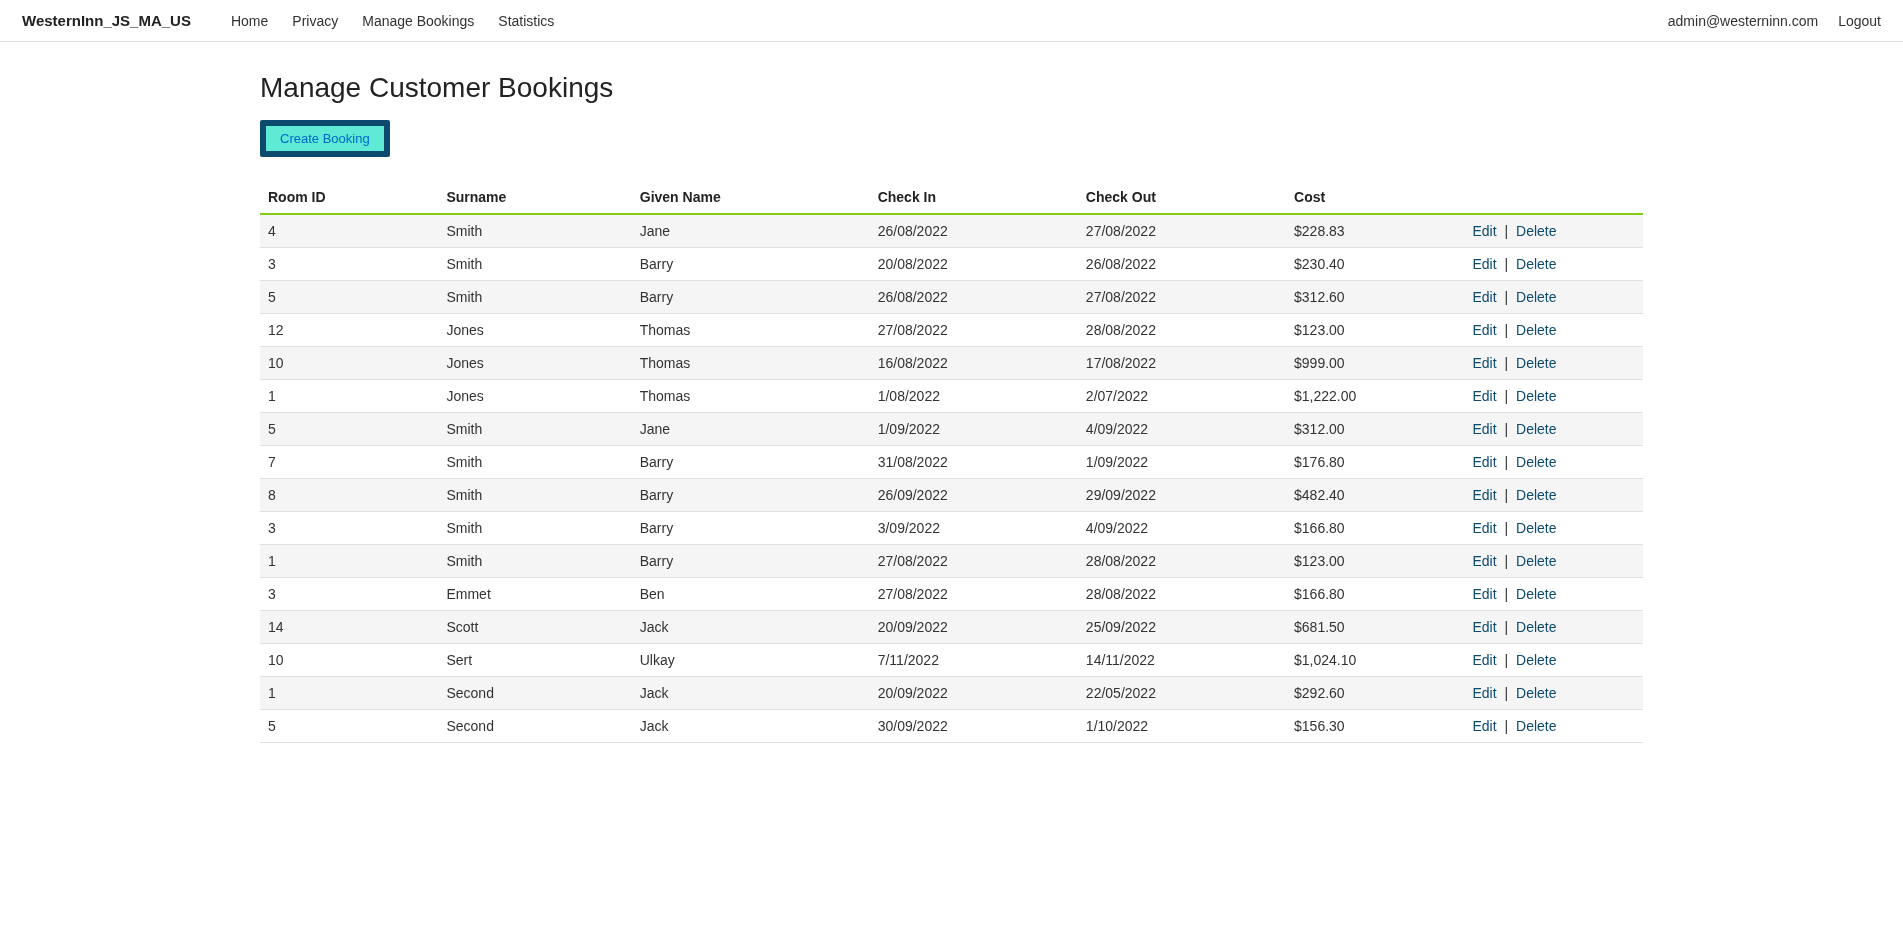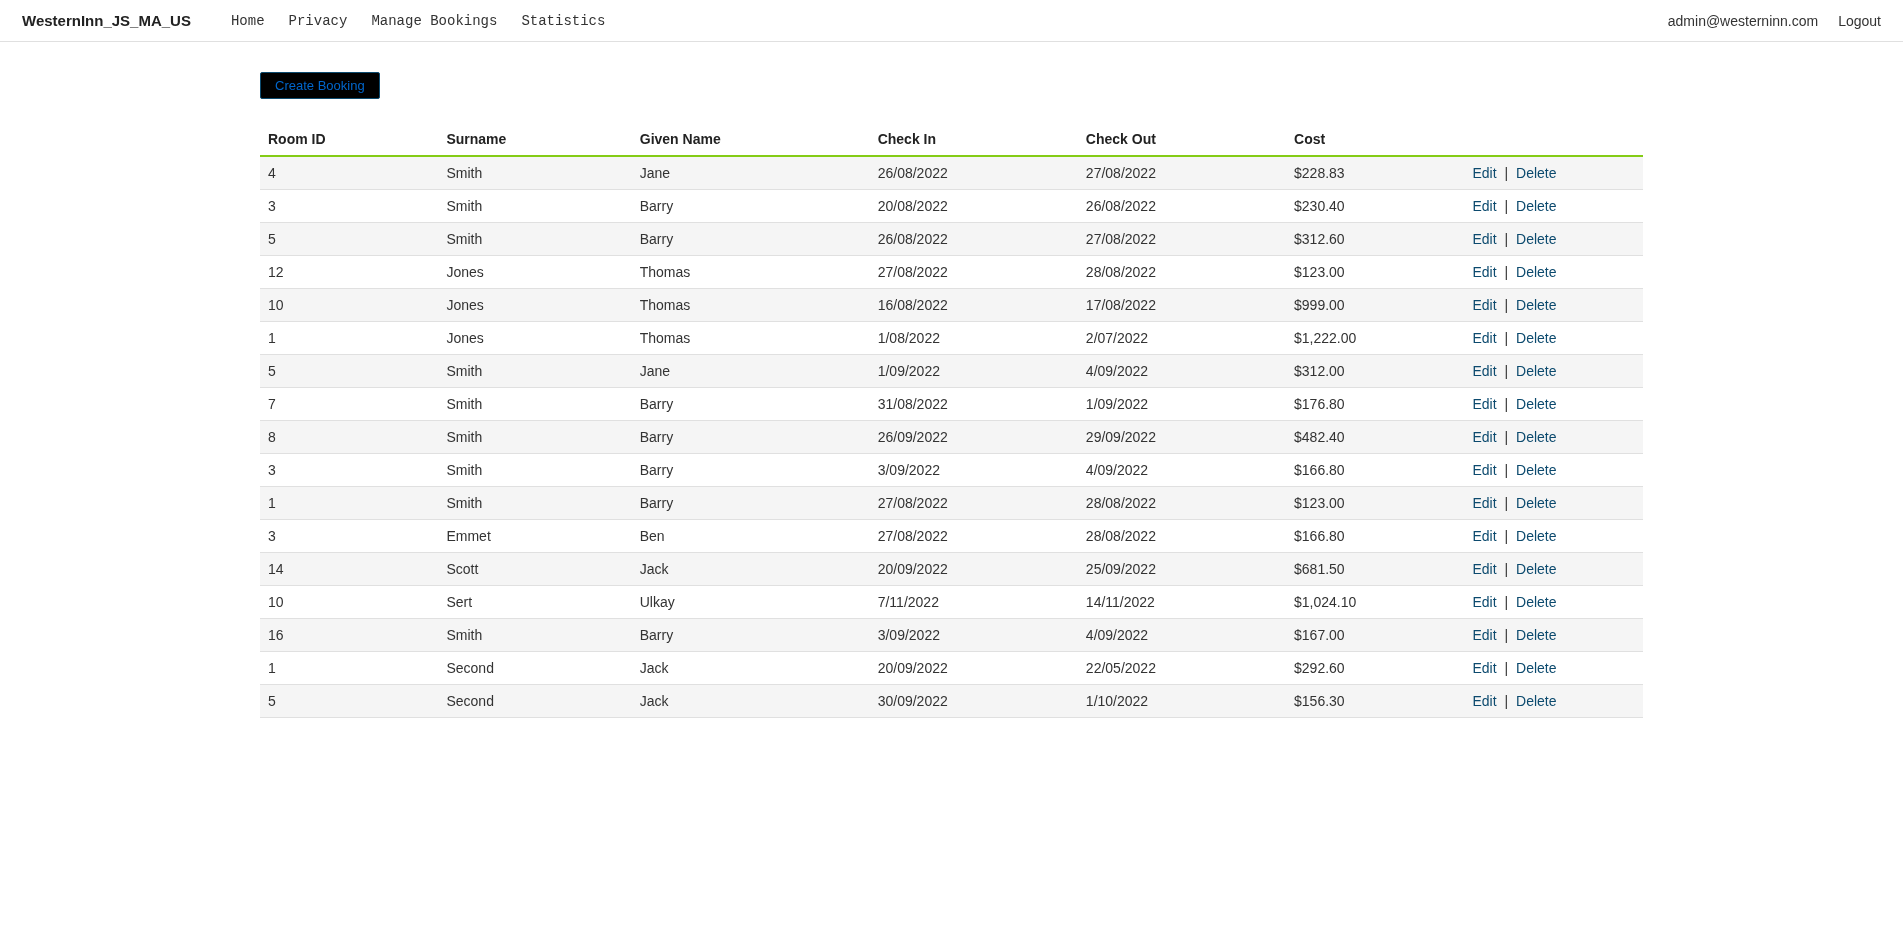--- a/index.html
+++ b/index.html
@@ -22,21 +22,20 @@
     .nav-brand {
       font-weight: 600;
       font-size: 15px;
       margin-right: 40px;
       color: #222;
     }
     .nav-links {
       display: flex;
       gap: 24px;
       flex: 1;
-      font-family: Liberation Mono, monospace;
     }
     .nav-links a {
       text-decoration: none;
       color: #333;
       font-size: 14px;
     }
     .nav-right {
       display: flex;
       align-items: center;
       gap: 20px;
@@ -54,22 +53,22 @@
     .main-content {
       padding: 30px 260px 40px 260px;
     }
     h1 {
       font-size: 28px;
       font-weight: 400;
       color: #222;
       margin-bottom: 16px;
     }
     .create-booking-btn {
-      border: 1px solid #0c4a6e;
-      background: #000000;
+      border: 6px solid #0c4a6e;
+      background: #5eead4;
       color: #0066cc;
       padding: 5px 14px;
       font-size: 13px;
       cursor: pointer;
       border-radius: 2px;
       margin-bottom: 24px;
     }
     table {
       width: 100%;
       border-collapse: collapse;
@@ -130,20 +129,21 @@
     <a href="#">Manage Bookings</a>
     <a href="#">Statistics</a>
   </div>
   <div class="nav-right">
     <span class="nav-email">admin@westerninn.com</span>
     <a class="nav-logout" href="#">Logout</a>
   </div>
 </nav>
 
 <div class="main-content">
+  <h1>Manage Customer Bookings</h1>
   <button class="create-booking-btn">Create Booking</button>
 
   <table>
     <thead>
       <tr>
         <th class="col-roomid">Room ID</th>
         <th class="col-surname">Surname</th>
         <th class="col-givenname">Given Name</th>
         <th class="col-checkin">Check In</th>
         <th class="col-checkout">Check Out</th>
@@ -272,29 +272,20 @@
         <tr>
           <td>10</td>
           <td>Sert</td>
           <td>Ulkay</td>
           <td>7/11/2022</td>
           <td>14/11/2022</td>
           <td>$1,024.10</td>
           <td class="action-cell"><a class="action-link" href="#">Edit</a><span class="action-separator"> | </span><a class="action-link" href="#">Delete</a></td>
         </tr>
         <tr>
-          <td>16</td>
-          <td>Smith</td>
-          <td>Barry</td>
-          <td>3/09/2022</td>
-          <td>4/09/2022</td>
-          <td>$167.00</td>
-          <td class="action-cell"><a class="action-link" href="#">Edit</a><span class="action-separator"> | </span><a class="action-link" href="#">Delete</a></td>
-        </tr>
-        <tr>
           <td>1</td>
           <td>Second</td>
           <td>Jack</td>
           <td>20/09/2022</td>
           <td>22/05/2022</td>
           <td>$292.60</td>
           <td class="action-cell"><a class="action-link" href="#">Edit</a><span class="action-separator"> | </span><a class="action-link" href="#">Delete</a></td>
         </tr>
         <tr>
           <td>5</td>

